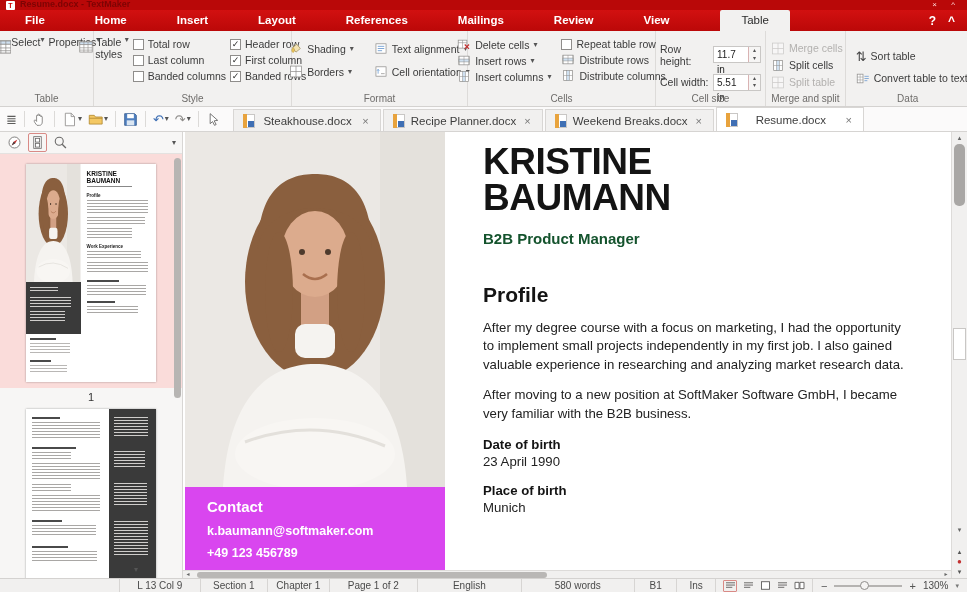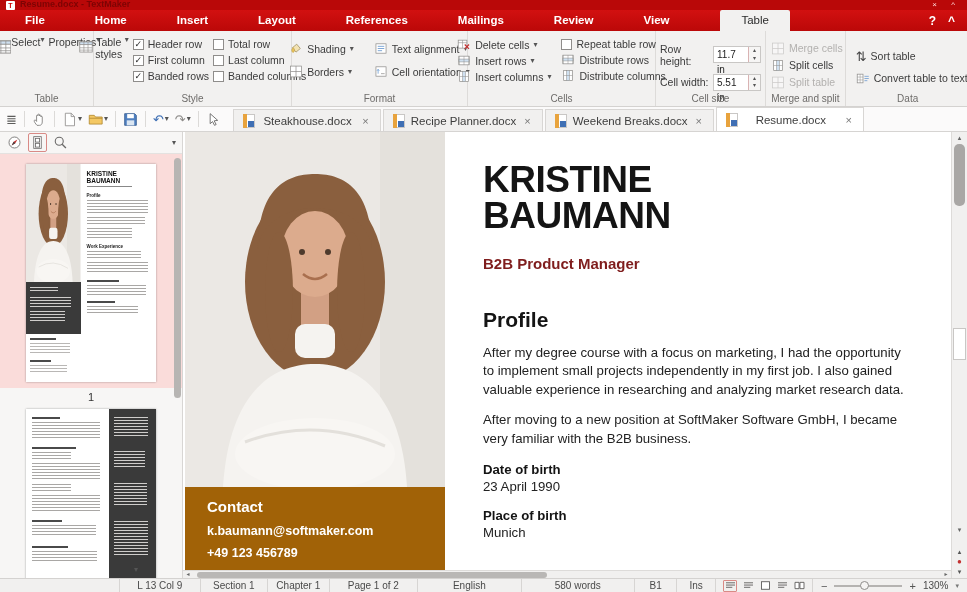--- a/index.html
+++ b/index.html
@@ -96,27 +96,27 @@
   .pt1-right { width:58%; padding:6px 5px 4px 6px; }
   .mini-name { font-size:6.5px; font-weight:bold; line-height:7px; letter-spacing:0; color:#111; }
   .mini-sub { height:1px; background:#888; margin-top:2px; width:70%; }
   .mini-h { font-size:4.5px; font-weight:bold; color:#1a1a1a; margin-top:6px; line-height:5px; }
 
   
   .docwrap { width:768px; display:flex; flex-direction:column; background:#fff; position:relative; }
   .page { flex:1; position:relative; background:#fff; overflow:hidden; }
   .photo-col { position:absolute; left:2px; top:0; width:260px; height:438px; }
   .photo-col svg.photo { width:260px; height:355px; display:block; }
-  .contactbox { width:260px; height:83px; background:#a16207; color:#fff; padding:11px 22px; }
+  .contactbox { width:260px; height:83px; background:#d946ef; color:#fff; padding:11px 22px; }
   .contactbox .chead { font-size:15px; font-weight:bold; }
   .contactbox .cmail { font-size:12.5px; font-weight:600; margin-top:9px; }
   .contactbox .cphone { font-size:12.5px; font-weight:600; margin-top:8px; }
-  .doccontent { position:absolute; left:300px; top:30px; width:432px; }
+  .doccontent { position:absolute; left:300px; top:12px; width:432px; }
   .bigname { font-size:37px; font-weight:800; line-height:36px; letter-spacing:-.5px; color:#141414; white-space:pre-line; }
-  .jobtitle { font-size:15px; font-weight:bold; color:#7f1d1d; margin-top:21px; }
+  .jobtitle { font-size:15px; font-weight:bold; color:#14532d; margin-top:14px; }
   .sechead { font-size:21px; font-weight:bold; color:#141414; margin-top:36px; }
   .para { font-size:13.2px; line-height:1.4; color:#222; margin-top:12px; }
   .flabel { font-size:13.2px; font-weight:bold; color:#141414; margin-top:14px; }
   .fvalue { font-size:13.2px; color:#222; margin-top:2px; }
 
   
   .hscroll { height:8px; background:#f1f0ef; border-top:1px solid #dddbd9; display:flex; align-items:center; position:relative; }
   .hscroll .harrow { width:10px; font-size:6px; color:#666; text-align:center; line-height:7px; }
   .hscroll .hthumb { position:absolute; left:14px; width:350px; height:6px; background:#b9b7b5; border-radius:3px; top:1px; }
   .hscroll .harrow.right { position:absolute; right:0; }
@@ -302,44 +302,44 @@
     <div class="rgroup-content">
       <div class="bigbtn">
         <svg>
             <use href="#i-table"></use>
           </svg>
         <span class="blabel">Table styles</span>
         <span class="dd">▾</span>
       </div>
       <div class="cbcol">
         <div class="cbitem">
+          <span class="cb"></span>
+          <span>Total row</span>
+        </div>
+        <div class="cbitem">
+          <span class="cb"></span>
+          <span>Last column</span>
+        </div>
+        <div class="cbitem">
+          <span class="cb"></span>
+          <span>Banded columns</span>
+        </div>
+      </div>
+      <div class="cbcol">
+        <div class="cbitem">
           <span class="cb checked"></span>
           <span>Header row</span>
         </div>
         <div class="cbitem">
           <span class="cb checked"></span>
           <span>First column</span>
         </div>
         <div class="cbitem">
           <span class="cb checked"></span>
           <span>Banded rows</span>
-        </div>
-      </div>
-      <div class="cbcol">
-        <div class="cbitem">
-          <span class="cb"></span>
-          <span>Total row</span>
-        </div>
-        <div class="cbitem">
-          <span class="cb"></span>
-          <span>Last column</span>
-        </div>
-        <div class="cbitem">
-          <span class="cb"></span>
-          <span>Banded columns</span>
         </div>
       </div>
     </div>
     <div class="rgroup-label">Style</div>
   </div>
 
   <div class="rgroup" style="width:176px">
     <div class="rgroup-content" style="gap:20px">
       <div class="smallrows" style="gap:10px;padding-top:8px">
         <div class="sbtn">

